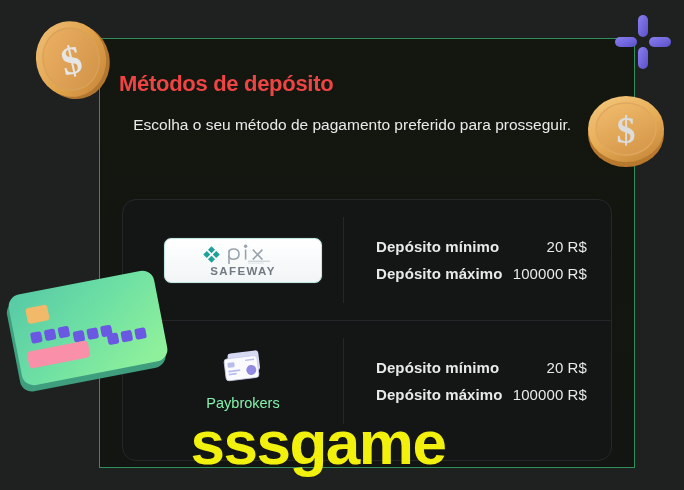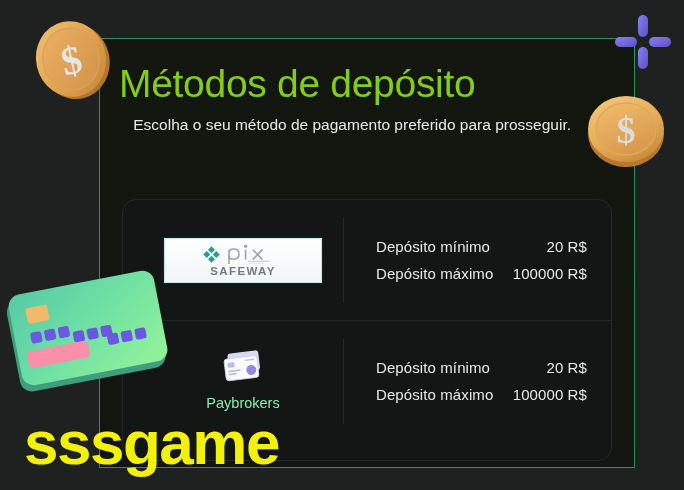--- a/index.html
+++ b/index.html
@@ -27,23 +27,23 @@
     background: linear-gradient(180deg,#13170f 0%, #121511 100%);
   }
 
   
   #heading {
     position: absolute;
     left: 119px; top: 66px;
     width: 470px;
   }
   #page-title {
-    font-size: 39px;
-    font-weight: 400;
-    color: #84cc16;
+    font-size: 22px;
+    font-weight: 700;
+    color: #ef4444;
     letter-spacing: -0.3px;
     line-height: 36px;
   }
   #page-subtitle {
     margin-top: 10px;
     font-size: 15.5px;
     color: #e9ebea;
     line-height: 26px;
     font-weight: 400;
     max-width: 452px;
@@ -87,27 +87,27 @@
     padding-right: 24px;
   }
   .amount-line {
     display: flex;
     justify-content: space-between;
     align-items: baseline;
     font-size: 15px;
     color: #e8eae9;
     line-height: 27px;
   }
-  .amount-label { font-weight: 400; letter-spacing: 0.1px; }
+  .amount-label { font-weight: 700; letter-spacing: 0.1px; }
   .amount-value { font-weight: 400; letter-spacing: 0.1px; }
 
   
   #pix-badge {
     width: 158px; height: 45px;
-    border-radius: 0;
+    border-radius: 7px;
     background: linear-gradient(180deg,#ffffff 0%, #f2f5f6 100%);
     border: 1.5px solid #bfe6e2;
     display: flex;
     flex-direction: column;
     align-items: center;
     justify-content: center;
     box-shadow: 0 0 0 1px rgba(255,255,255,.05);
   }
   #pix-logo-row {
     display: flex;
@@ -139,28 +139,27 @@
   #coin-top-left { left: 28px; top: 14px; width: 86px; height: 90px; }
   #coin-right    { left: 584px; top: 88px; width: 84px; height: 82px; }
   #plus-icon     { left: 612px; top: 12px; width: 62px; height: 60px; }
   #credit-card   { left: 2px;  top: 268px; width: 172px; height: 130px; }
 
   
   #watermark {
     position: absolute;
     left: 0; top: 412px;
     width: 636px;
-    text-align: left;
+    text-align: center;
     font-size: 62px;
     font-weight: 700;
     color: #f2f10d;
     letter-spacing: -1.5px;
     line-height: 62px;
     font-family: "Liberation Sans", sans-serif;
-    margin-left: 24px;
   }
 </style>
 </head>
 <body>
 
 <div id="stage">
 
   <div id="frame"></div>
 
   <div id="heading">

